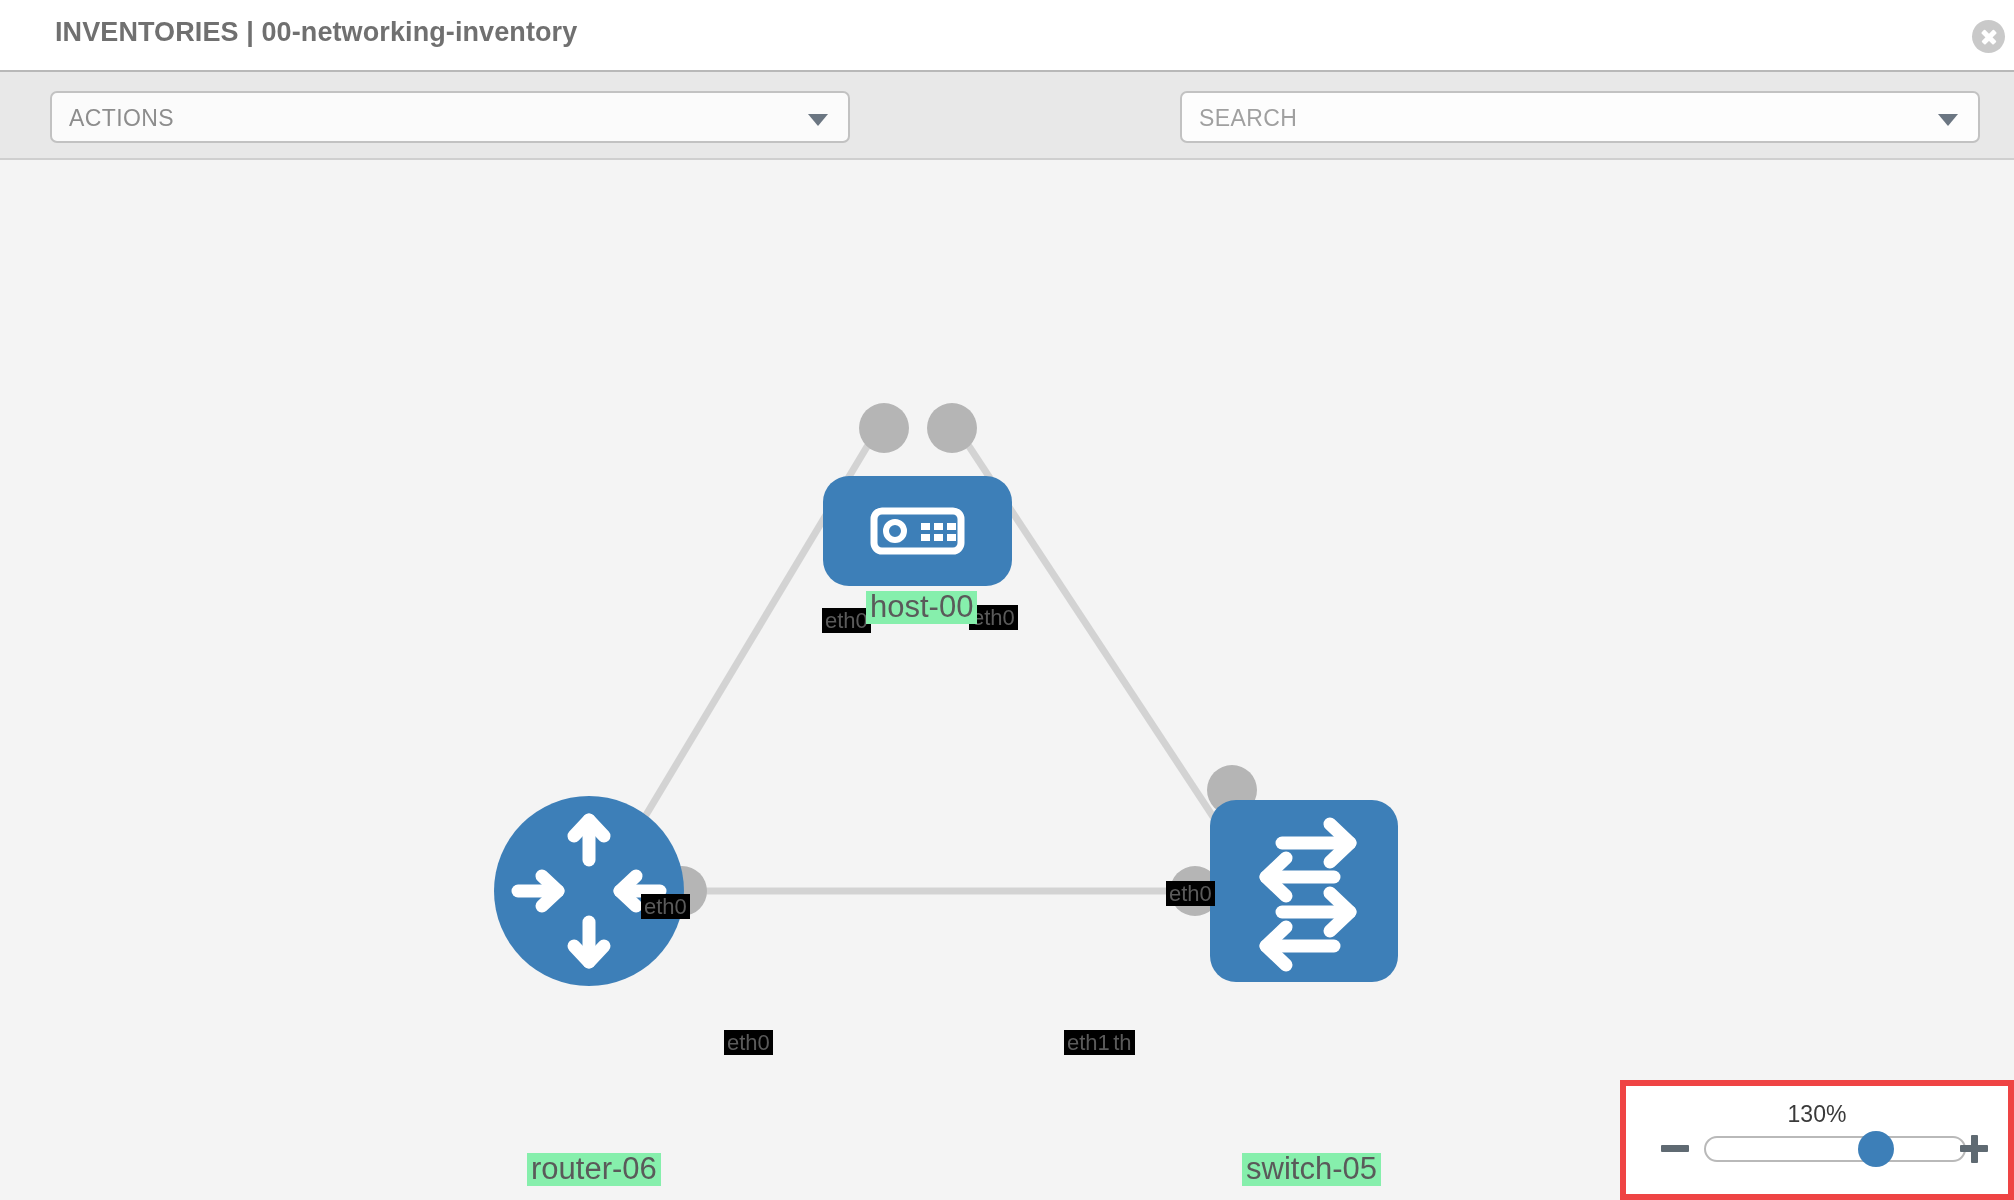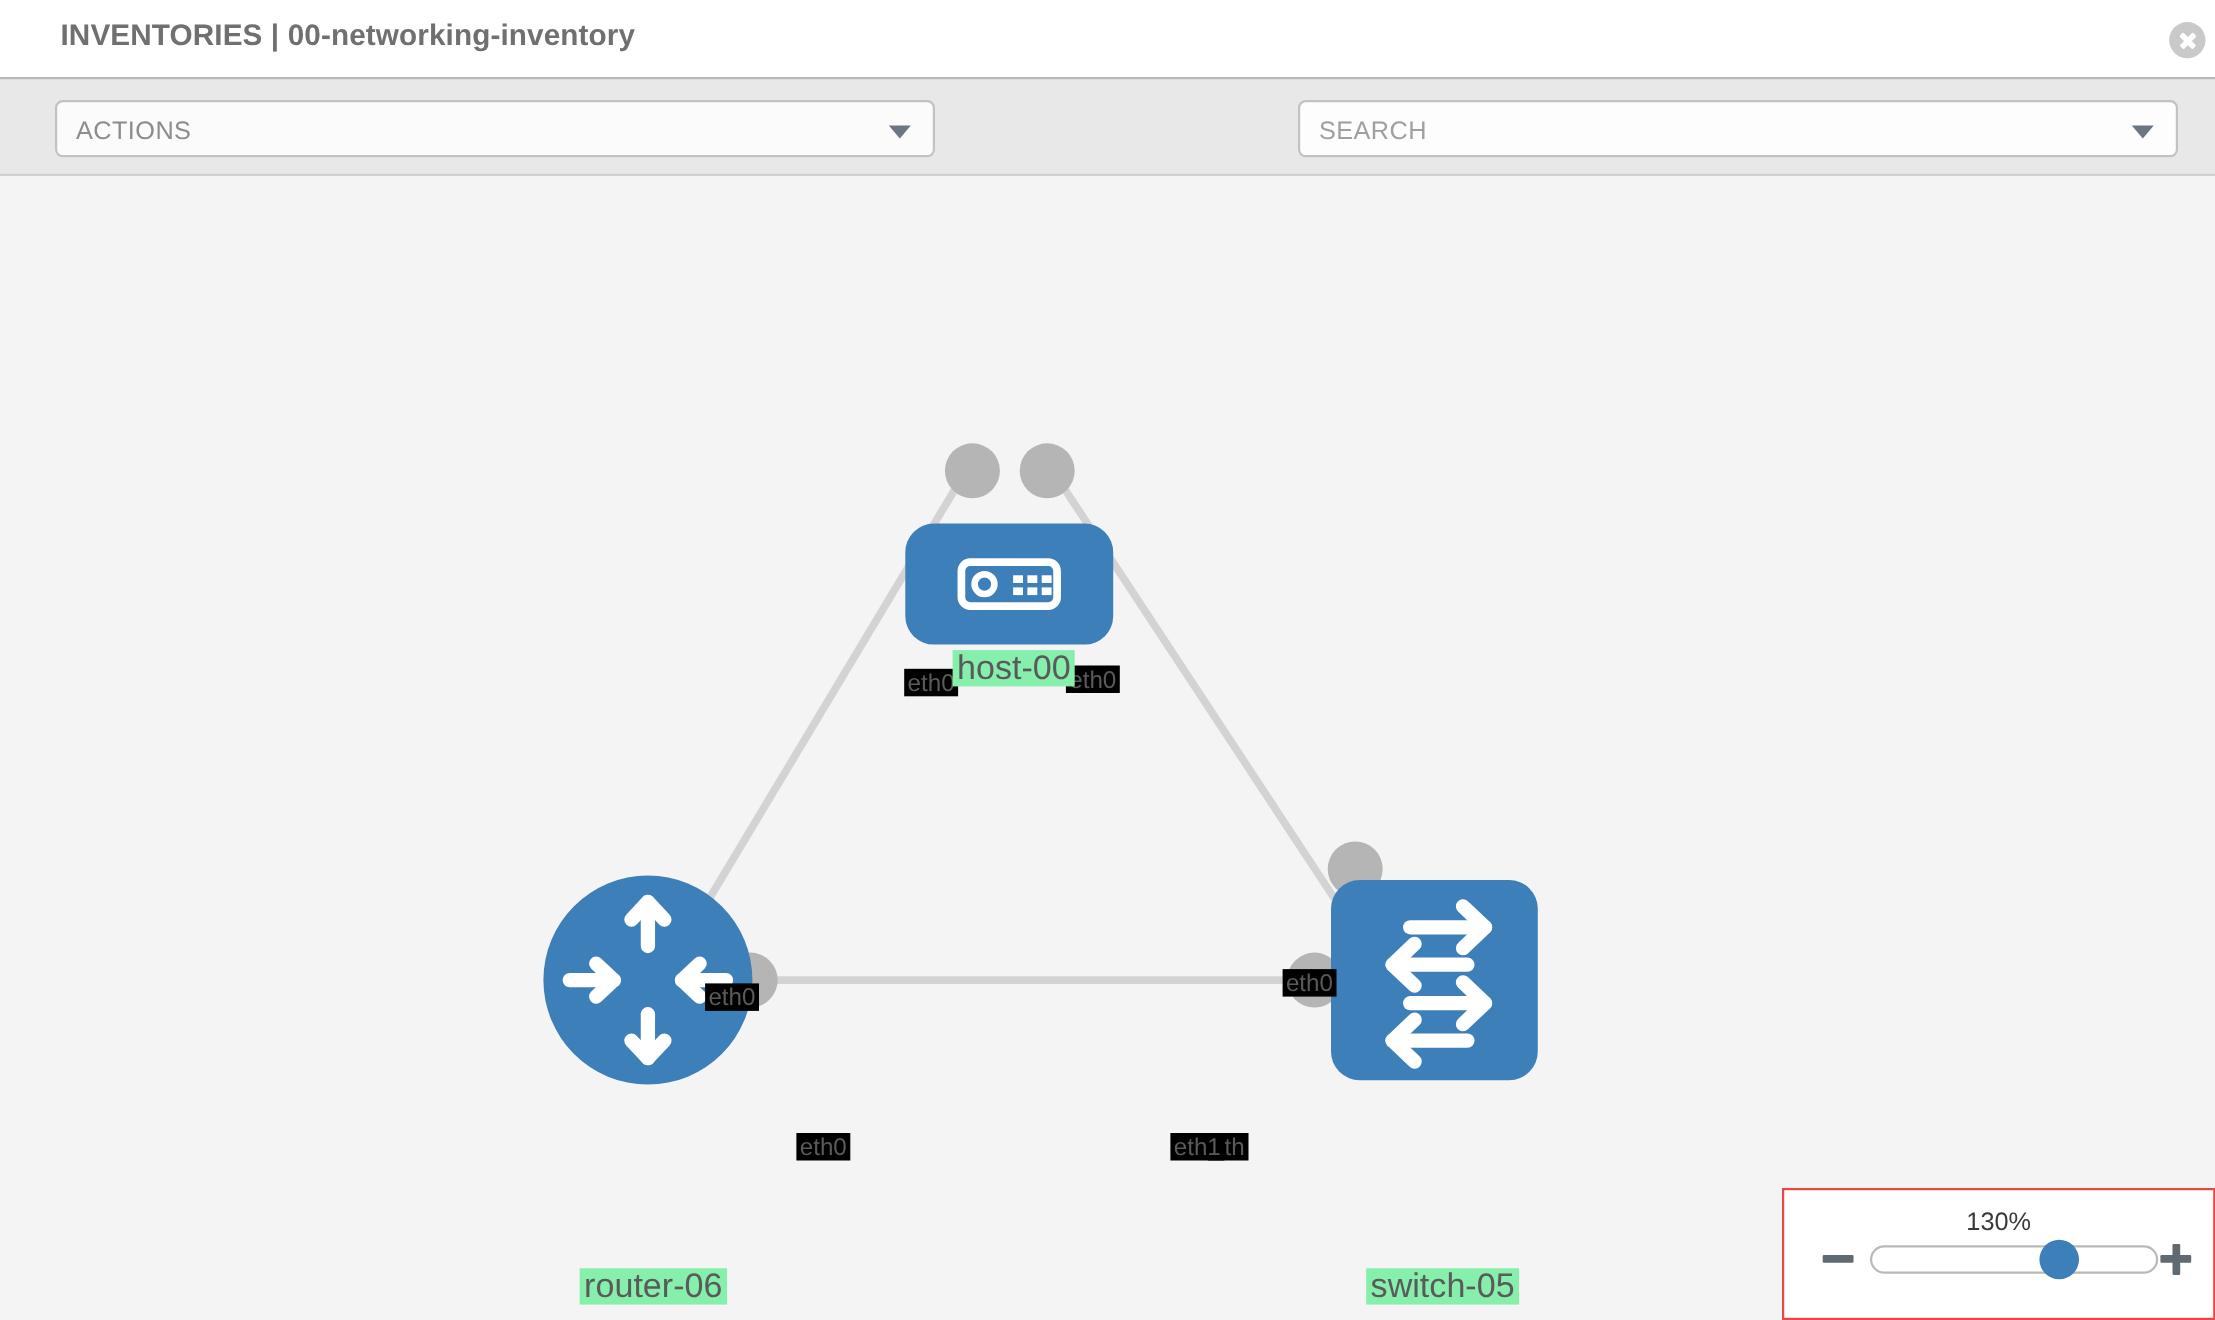--- a/index.html
+++ b/index.html
@@ -174,21 +174,21 @@
   }
 
   
   .zoom-panel {
     position: absolute;
     left: 1620px;
     top: 1080px;
     width: 394px;
     height: 120px;
     background: #ffffff;
-    border: 2px solid #ef4444;
+    border: 6px solid #ef4444;
     box-sizing: border-box;
   }
   .zoom-value {
     position: absolute;
     left: 0;
     top: 15px;
     width: 100%;
     text-align: center;
     font-size: 23px;
     color: #3a3a3a;

